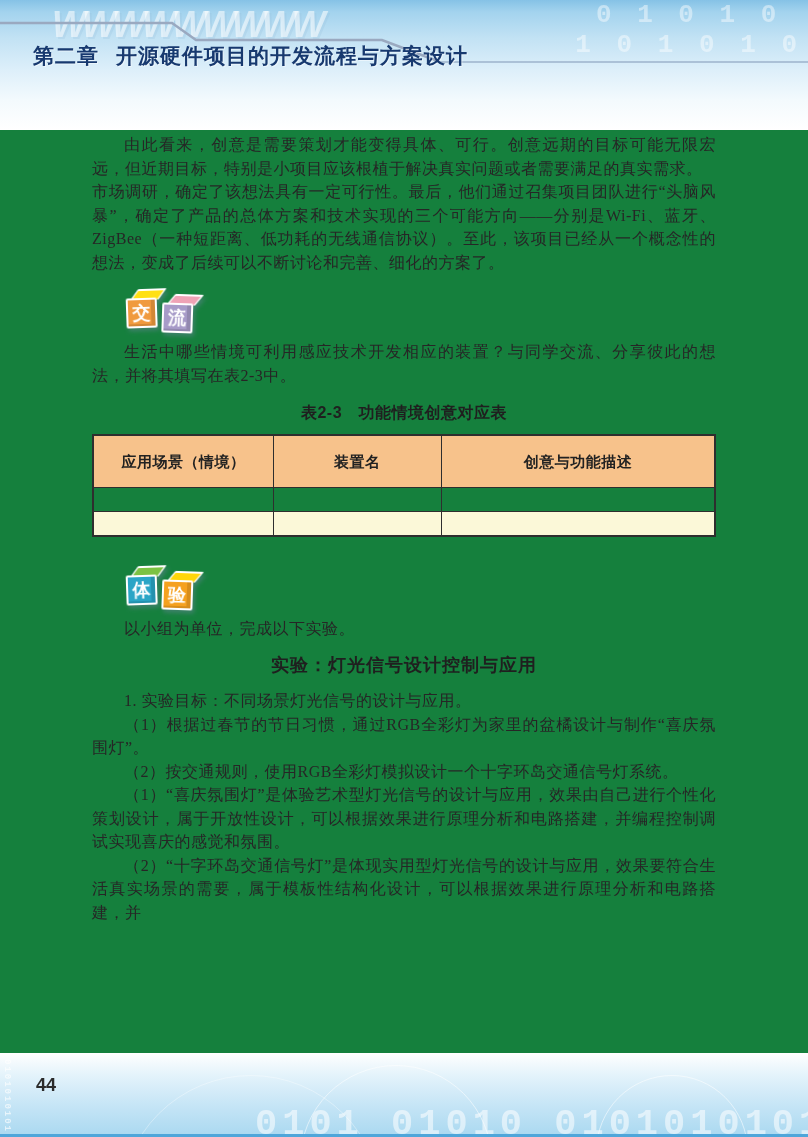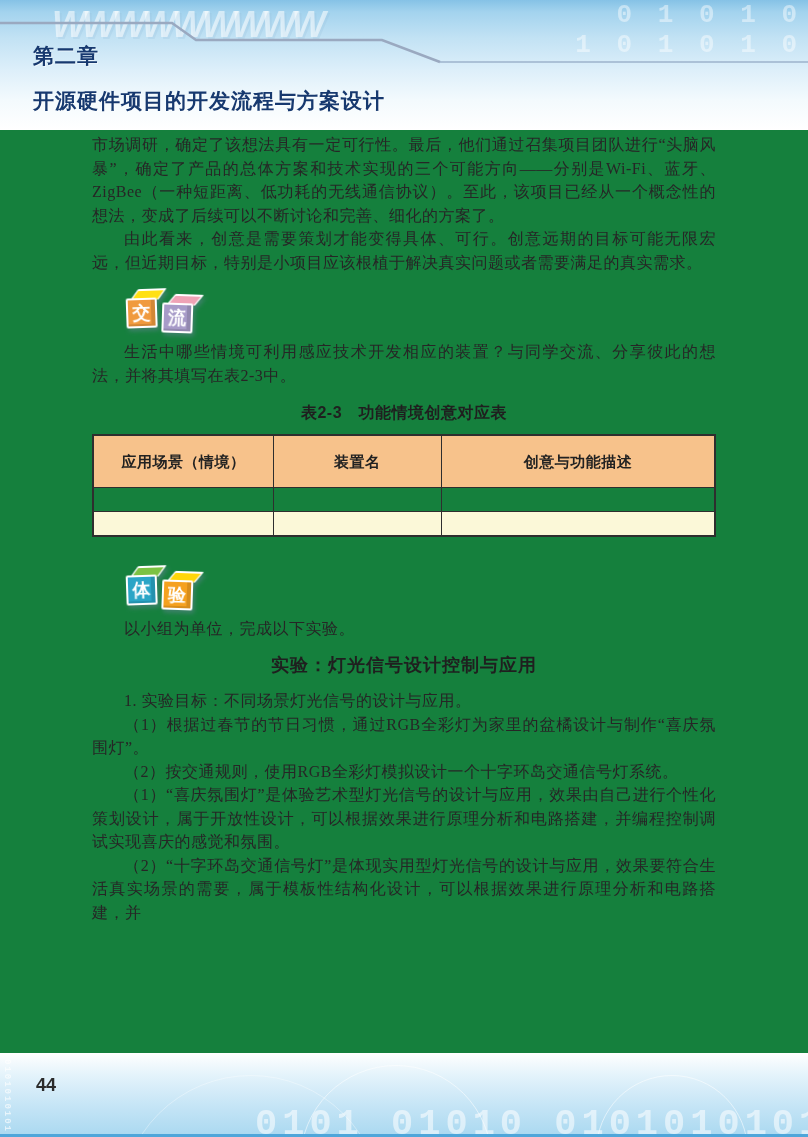--- a/index.html
+++ b/index.html
@@ -13,31 +13,31 @@
     position:absolute; top:0; left:0; width:808px; height:130px;
     background:linear-gradient(180deg,#85c2e6 0px,#a3d3ee 12px,#c2e2f4 38px,#ddeffa 70px,#f3fafd 100px,#ffffff 130px);
   }
   .header-watermark{
     position:absolute; left:52px; top:4px;
     font-family:"Liberation Sans", sans-serif; font-weight:bold; font-style:italic;
     font-size:36px; letter-spacing:-4px; color:rgba(255,255,255,0.55);
     text-shadow:2px 2px 0 rgba(150,190,220,0.25); white-space:nowrap;
   }
   .header-digits{
-    position:absolute; right:6px; top:0px; text-align:right;
+    position:absolute; right:6px; top:0px; text-align:center;
     font-family:"Liberation Mono", monospace; font-weight:bold;
     font-size:26px; letter-spacing:5px; line-height:30px;
     color:rgba(255,255,255,0.45); white-space:pre;
   }
   .header-line-svg{position:absolute; left:0; top:0;}
   .chapter-title{
     position:absolute; left:33px; top:42px; display:flex; gap:17px;
     font-family:"Liberation Sans", sans-serif; font-weight:bold;
     font-size:21px; color:#17396f; letter-spacing:1px;
-    text-shadow:1px 1px 0 rgba(255,255,255,0.5); white-space:nowrap;flex-direction:column;
+    text-shadow:1px 1px 0 rgba(255,255,255,0.5); white-space:nowrap;
   }
   
   .content{
     position:absolute; left:92px; top:133px; width:624px;
     font-size:16px; line-height:23.5px; color:#262626;
     text-align:justify; letter-spacing:0.5px;
   }
   .para{margin:0;}
   .indent{text-indent:2em;}
   
@@ -128,22 +128,22 @@
       <polyline points="440,62 808,62" fill="none" stroke="#8095b5" stroke-width="1.2"></polyline>
     </svg>
     <div class="chapter-title">
       <span>第二章</span>
       <span>开源硬件项目的开发流程与方案设计</span>
     </div>
   </div>
 
   <div class="content">
 
+    <p class="para indent">由此看来，创意是需要策划才能变得具体、可行。创意远期的目标可能无限宏远，但近期目标，特别是小项目应该根植于解决真实问题或者需要满足的真实需求。</p>
     <p class="para">市场调研，确定了该想法具有一定可行性。最后，他们通过召集项目团队进行“头脑风暴”，确定了产品的总体方案和技术实现的三个可能方向——分别是Wi-Fi、蓝牙、ZigBee（一种短距离、低功耗的无线通信协议）。至此，该项目已经从一个概念性的想法，变成了后续可以不断讨论和完善、细化的方案了。</p>
-    <p class="para indent">由此看来，创意是需要策划才能变得具体、可行。创意远期的目标可能无限宏远，但近期目标，特别是小项目应该根植于解决真实问题或者需要满足的真实需求。</p>
 
     <div class="badge">
       <div class="cube first c-jiao">
         <div class="cube-top"></div>
         <div class="cube-front">交</div>
       </div>
       <div class="cube second c-liu">
         <div class="cube-top"></div>
         <div class="cube-front">流</div>
       </div>

